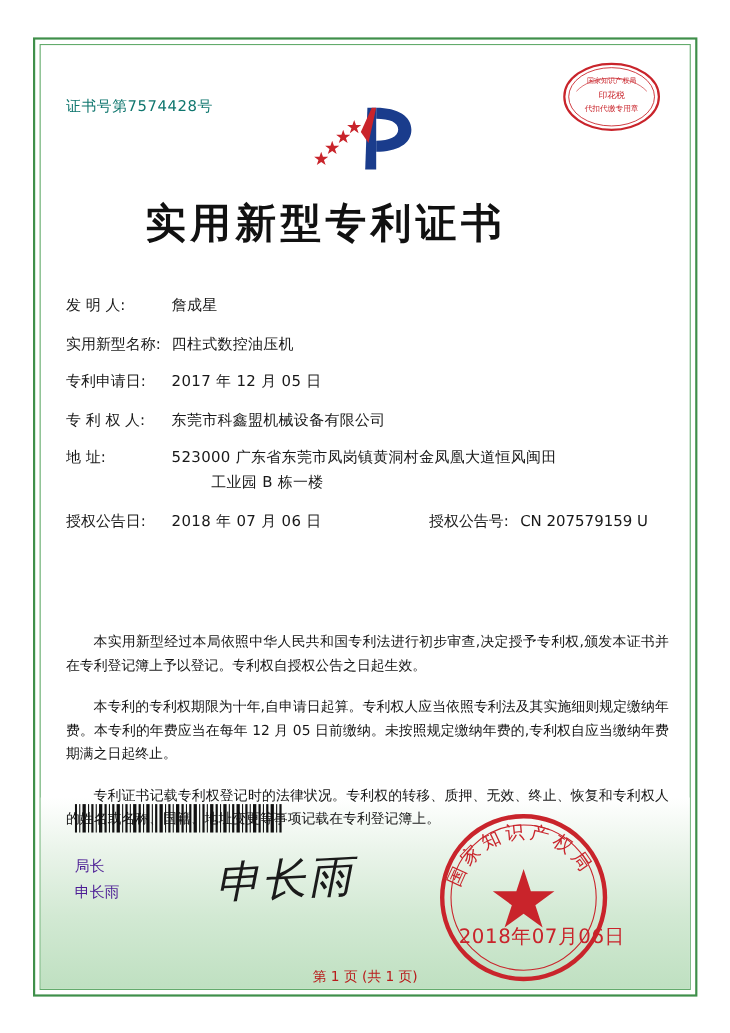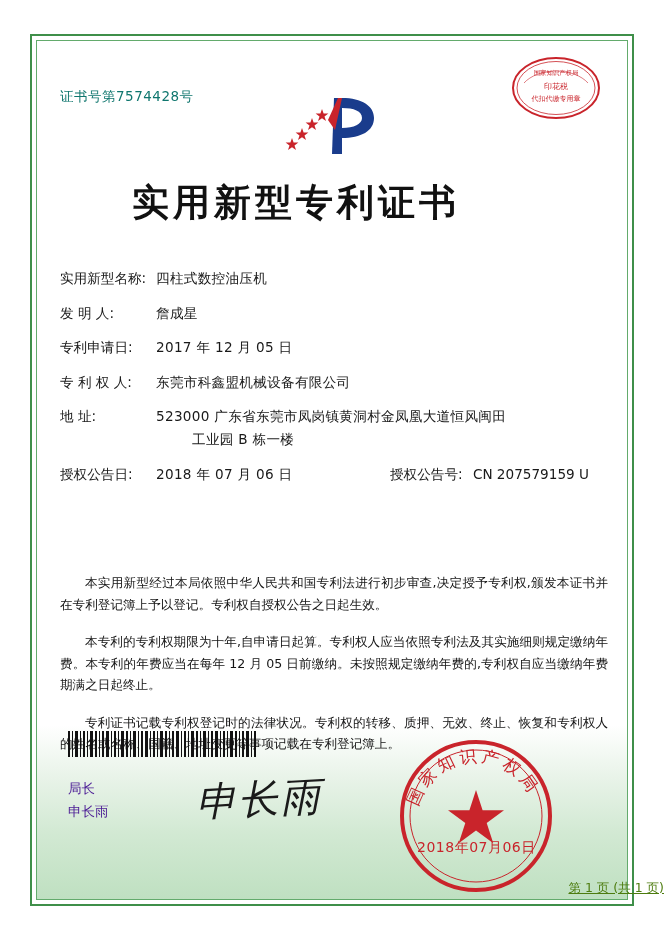--- a/index.html
+++ b/index.html
@@ -162,33 +162,32 @@
     position: absolute;
     left: 398px;
     top: 738px;
     width: 156px;
     height: 156px;
   }
   .seal-date {
     position: absolute;
     left: 417px;
     top: 839px;
-    font-size: 14px;
+    font-size: 18px;
     color: #c9242b;
     letter-spacing: 0.5px;
   }
   .footer {
     position: absolute;
     left: 0;
     top: 880px;
     width: 664px;
-    text-align: right;
+    text-align: center;
     font-size: 12.5px;
-    color: #4d7c0f;
-    text-decoration: underline;
+    color: #b91c1c;
   }
 </style>
 </head>
 <body>
 
 <div class="page">
 
   <div class="border-outer"></div>
   <div class="border-inner"></div>
   <div class="bottom-band"></div>
@@ -220,27 +219,27 @@
       <text x="46" y="34" text-anchor="middle" font-size="8" fill="#c9242b" font-family="DejaVu Sans, sans-serif">印花税</text>
       <text x="46" y="46" text-anchor="middle" font-size="7" fill="#c9242b" font-family="DejaVu Sans, sans-serif">代扣代缴专用章</text>
     </svg>
   </div>
 
   <div class="title">实用新型专利证书</div>
 
   <div class="fields">
 
     <div class="field-row">
+      <div class="field-label">发 明 人:</div>
+      <div class="field-value">詹成星</div>
+    </div>
+
+    <div class="field-row">
       <div class="field-label">实用新型名称:</div>
       <div class="field-value">四柱式数控油压机</div>
-    </div>
-
-    <div class="field-row">
-      <div class="field-label">发 明 人:</div>
-      <div class="field-value">詹成星</div>
     </div>
 
 
     <div class="field-row">
       <div class="field-label">专利申请日:</div>
       <div class="field-value">2017 年 12 月 05 日</div>
     </div>
 
     <div class="field-row">
       <div class="field-label">专 利 权 人:</div>

